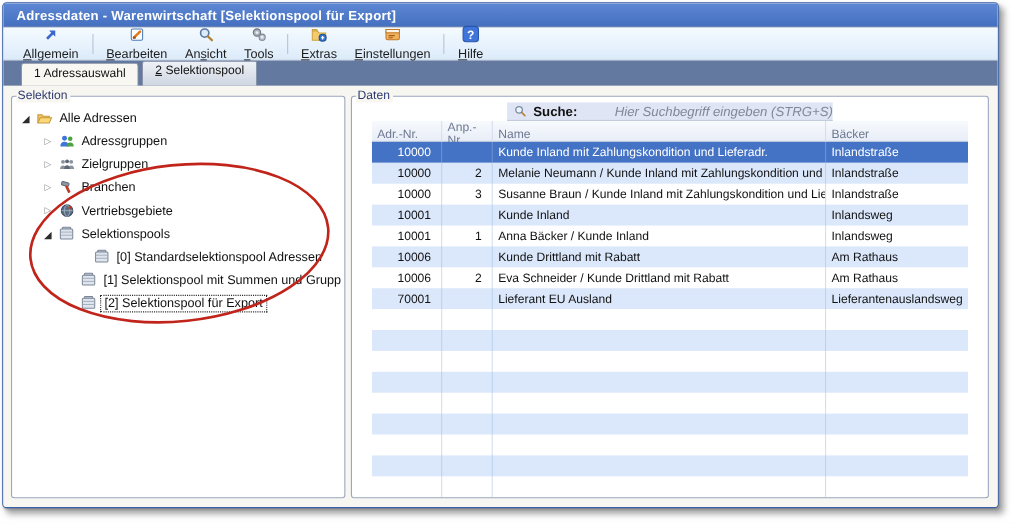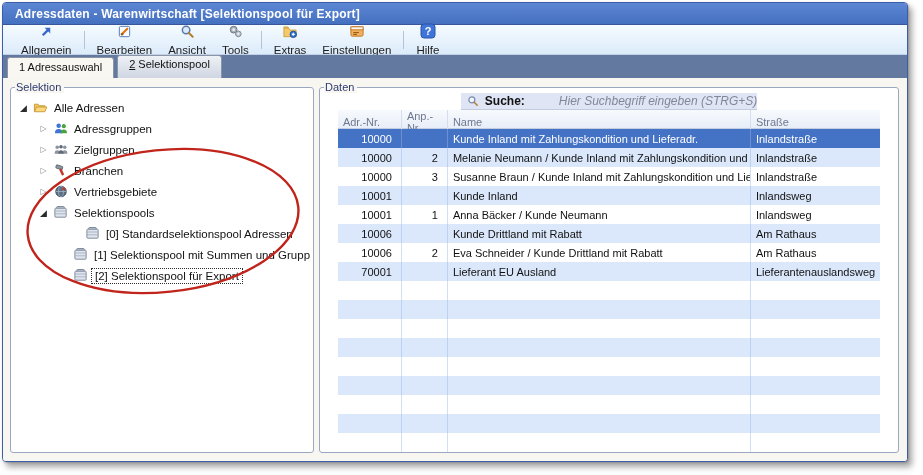--- a/index.html
+++ b/index.html
@@ -19,21 +19,21 @@
   
   .menubar { height:30px; flex:0 0 30px; display:flex; align-items:center;
     padding-left:10px; background:linear-gradient(#f5fbff,#dcebfa);
     border-bottom:1px solid #c2d2e6; }
   .mitem { display:flex; align-items:center; gap:5px; padding:3px 8px;
     font-size:11.5px; color:#1c1c1c; cursor:default;flex-direction:column; }
   .micon { display:flex; align-items:center; }
   .msep { width:1px; height:18px; background:#b6c3d6; margin:0 4px; }
   
   .tabstrip { height:23px; flex:0 0 23px; background:#64799f;
-    display:flex; align-items:flex-end; padding-left:4px; gap:3px; }
+    display:flex; align-items:flex-end; padding-left:16px; gap:3px; }
   .tab { height:23px; line-height:17px; padding:0 11px; font-size:11px;
     background:linear-gradient(#eef1f6,#cfd6e2); border:1px solid #8b94a6;
     border-bottom:none; border-radius:3px 3px 0 0; color:#111; }
   .tab.active { background:#f8f7f2; height:21px; line-height:19px; }
   
   .content { position:relative; flex:1; display:flex; gap:5px;
     padding:3px 8px 10px 7px; background:#f7f6f0; }
   fieldset.fs { border:1px solid #9ba6bf; border-radius:3px; padding:0;
     background:#fff; display:flex; flex-direction:column; overflow:hidden; }
   fieldset.fs legend { font-size:11px; color:#2e3a70; margin-left:4px;
@@ -277,21 +277,21 @@
             </svg>
           </span>
         <span class="slabel">Suche:</span>
         <span class="sph">Hier Suchbegriff eingeben (STRG+S)</span>
       </div>
       <div class="table" id="table">
           <div class="thead">
             <div class="th c0">Adr.-Nr.</div>
             <div class="th c1">Anp.-Nr.</div>
             <div class="th c2">Name</div>
-            <div class="th c3">Straße</div>
+            <div class="th c3">Bäcker</div>
           </div>
           <div>
             <div class="tr selected">
               <div class="td c0">10000</div>
               <div class="td c1"></div>
               <div class="td c2">Kunde Inland mit Zahlungskondition und Lieferadr.</div>
               <div class="td c3">Inlandstraße</div>
             </div>
             <div class="tr">
               <div class="td c0">10000</div>
@@ -307,21 +307,21 @@
             </div>
             <div class="tr">
               <div class="td c0">10001</div>
               <div class="td c1"></div>
               <div class="td c2">Kunde Inland</div>
               <div class="td c3">Inlandsweg</div>
             </div>
             <div class="tr">
               <div class="td c0">10001</div>
               <div class="td c1">1</div>
-              <div class="td c2">Anna Bäcker / Kunde Neumann</div>
+              <div class="td c2">Anna Bäcker / Kunde Inland</div>
               <div class="td c3">Inlandsweg</div>
             </div>
             <div class="tr">
               <div class="td c0">10006</div>
               <div class="td c1"></div>
               <div class="td c2">Kunde Drittland mit Rabatt</div>
               <div class="td c3">Am Rathaus</div>
             </div>
             <div class="tr">
               <div class="td c0">10006</div>

